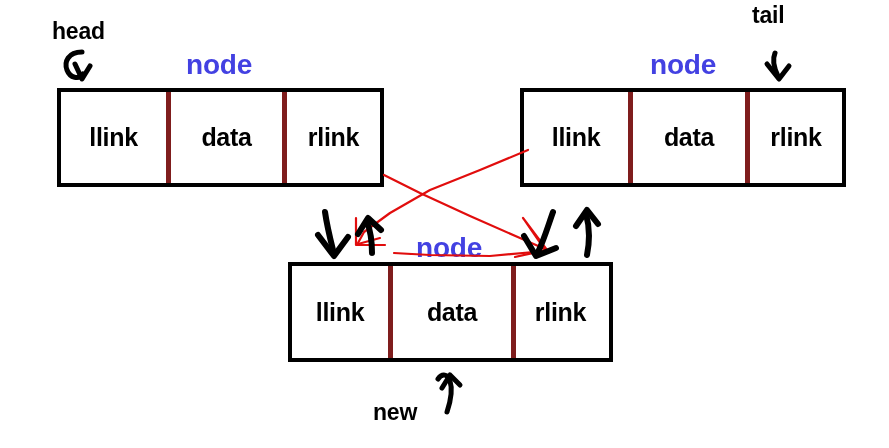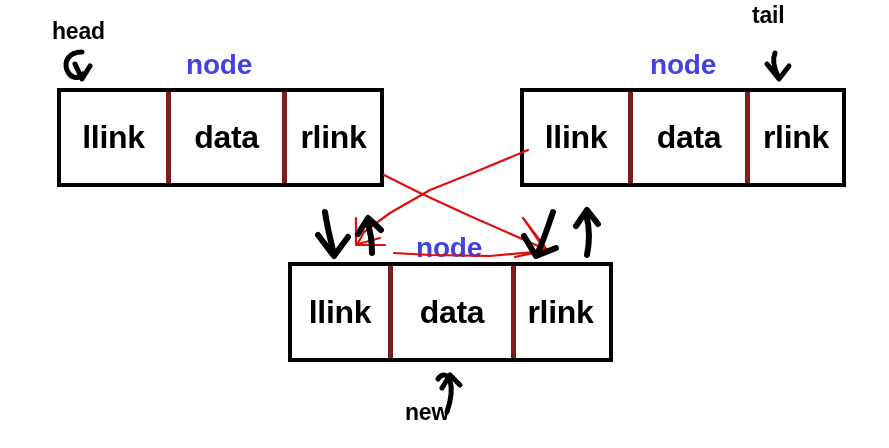--- a/index.html
+++ b/index.html
@@ -23,21 +23,21 @@
     box-sizing: border-box;
     border: 4px solid #000000;
     background: #ffffff;
   }
   .node-cell {
     box-sizing: border-box;
     display: flex;
     align-items: center;
     justify-content: center;
     font-weight: bold;
-    font-size: 32px;
+    font-size: 25px;
     color: #000000;
     letter-spacing: -0.3px;
   }
   .node-cell + .node-cell {
     border-left: 5px solid #7f1d1d;
   }
   
   .node-label {
     position: absolute;
     font-weight: bold;
@@ -90,21 +90,21 @@
   </div>
 
   <div class="node-label" style="left:416px; top:232px;">node</div>
 
   <div class="node-box" id="new-node" style="left:288px; top:262px; width:325px; height:100px;">
     <div class="node-cell" style="width:96px;">llink</div>
     <div class="node-cell" style="width:123px;">data</div>
     <div class="node-cell" style="width:94px;">rlink</div>
   </div>
 
-  <div class="ptr-label" style="left:405px; top:399px;">new</div>
+  <div class="ptr-label" style="left:373px; top:399px;">new</div>
 
   <svg id="arrows" viewBox="0 0 889 448">
 
     <g>
       <path d="M 82 52 C 68 52 64 62 67 70 C 70 78 79 80 83 74" fill="none" stroke="#000000" stroke-width="5" stroke-linecap="round"></path>
       <path d="M 75 64 L 82 79 L 90 66" fill="none" stroke="#000000" stroke-width="5" stroke-linecap="round" stroke-linejoin="round"></path>
     </g>
 
     <g>
       <path d="M 775 53 C 772 60 774 68 778 76" fill="none" stroke="#000000" stroke-width="5" stroke-linecap="round"></path>

